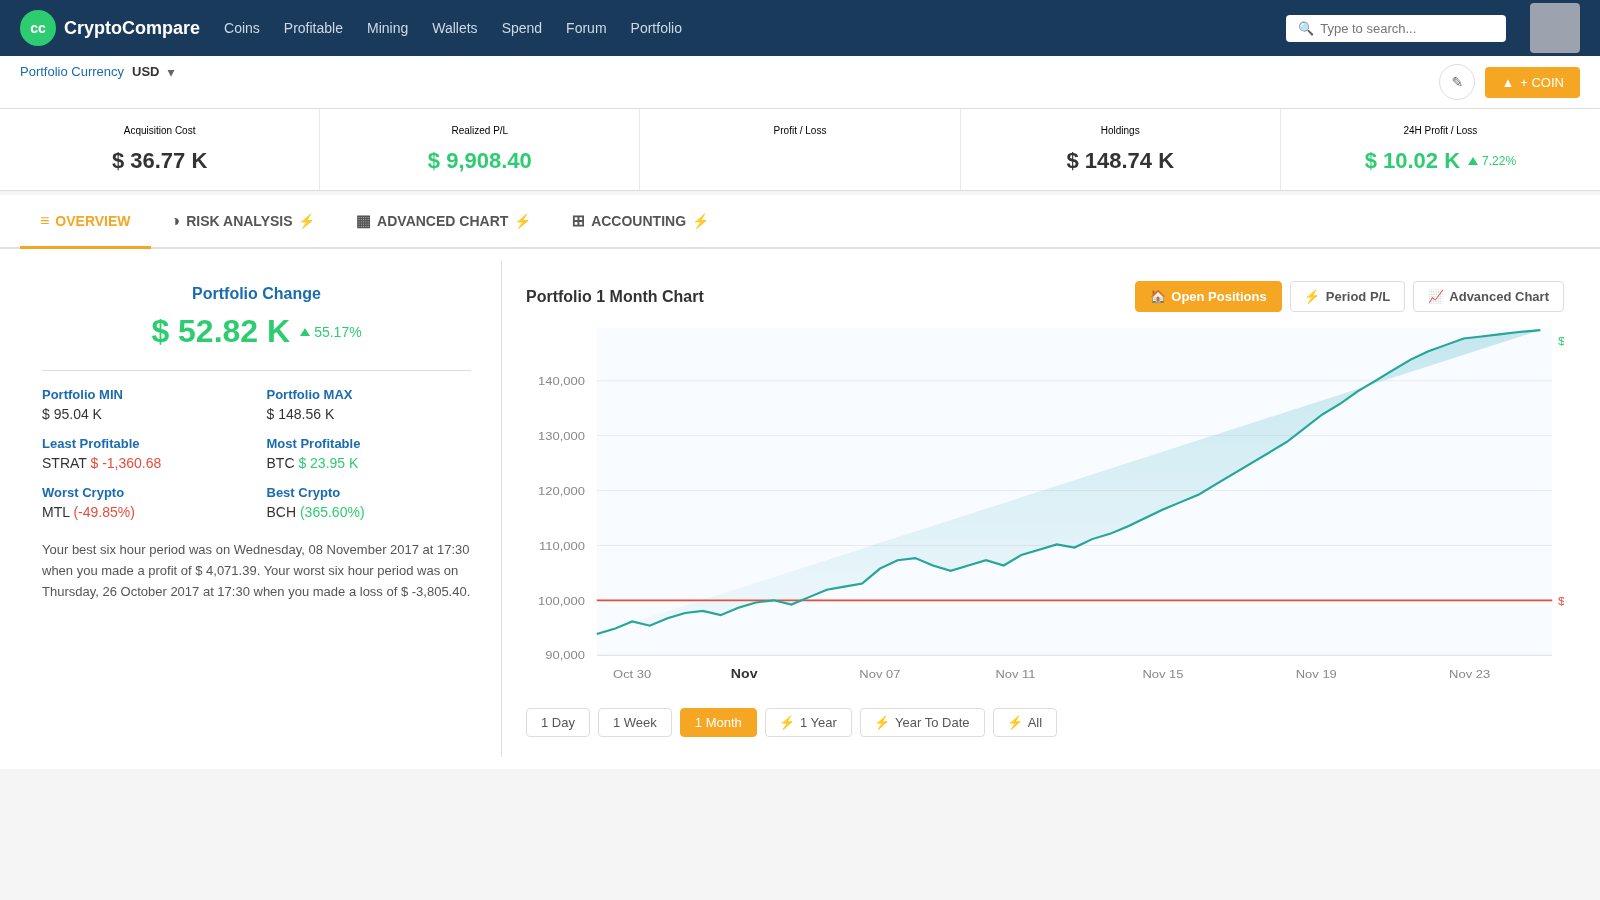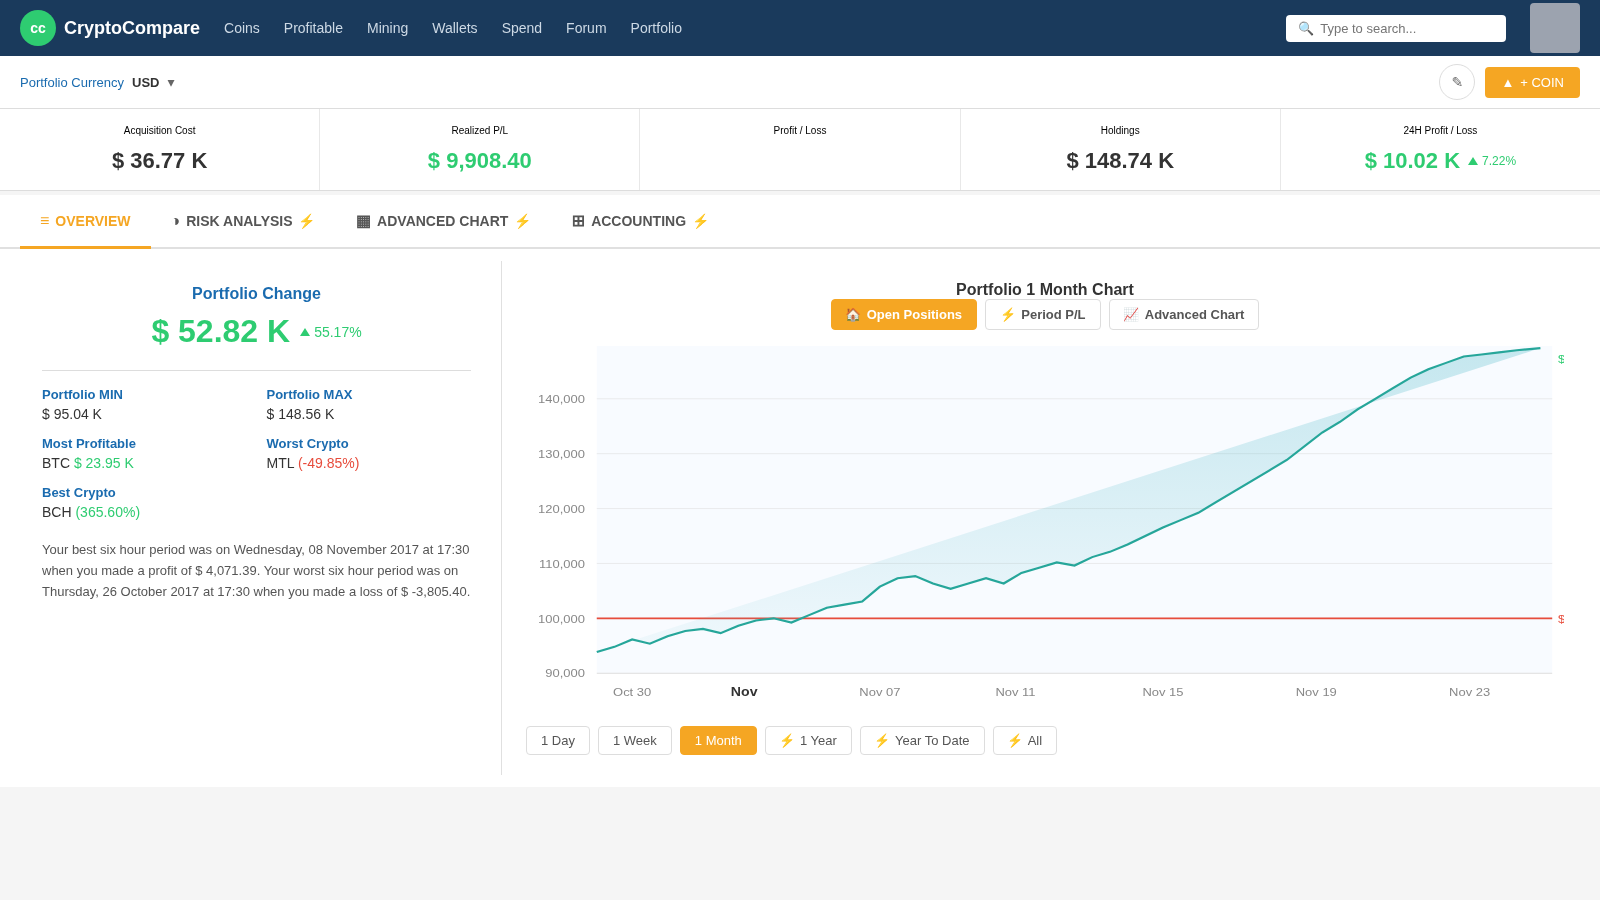--- a/index.html
+++ b/index.html
@@ -69,21 +69,21 @@
       background: #9ca3af;
       border-radius: 4px;
     }
 
     
     .sub-header {
       background: white;
       border-bottom: 1px solid #ddd;
       padding: 8px 20px;
       display: flex;
-      align-items: center;
+      align-items: flex-start;
       gap: 8px;
     }
     .portfolio-currency-label { color: #1a6baf; font-size: 13px; }
     .currency-value { color: #333; font-weight: bold; font-size: 13px; }
     .currency-dropdown { color: #666; cursor: pointer; }
     .sub-header-right {
       margin-left: auto;
       display: flex;
       gap: 10px;
       align-items: center;
@@ -257,21 +257,20 @@
     
     .right-panel {
       flex: 1;
       padding: 20px 24px;
     }
     .chart-header {
       display: flex;
       align-items: center;
       justify-content: space-between;
       margin-bottom: 16px;
-      flex-direction: column;
     }
     .chart-title {
       font-size: 16px;
       font-weight: bold;
       color: #333;
     }
     .chart-buttons {
       display: flex;
       gap: 8px;
     }
@@ -449,20 +448,27 @@
     </div>
     <hr class="divider">
     <div class="stats-grid">
       <div class="stat-grid-item">
         <div class="stat-grid-label">Portfolio MIN</div>
         <div class="stat-grid-value">$ 95.04 K</div>
       </div>
       <div class="stat-grid-item">
         <div class="stat-grid-label">Portfolio MAX</div>
         <div class="stat-grid-value">$ 148.56 K</div>
+      </div>
+      <div class="stat-grid-item">
+        <div class="stat-grid-label">Least Profitable</div>
+        <div class="stat-grid-value">
+          <span>STRAT</span>
+          <span class="red">$ -1,360.68</span>
+        </div>
       </div>
       <div class="stat-grid-item">
         <div class="stat-grid-label">Most Profitable</div>
         <div class="stat-grid-value">
           <span>BTC</span>
           <span class="green">$ 23.95 K</span>
         </div>
       </div>
       <div class="stat-grid-item">
         <div class="stat-grid-label">Worst Crypto</div>

